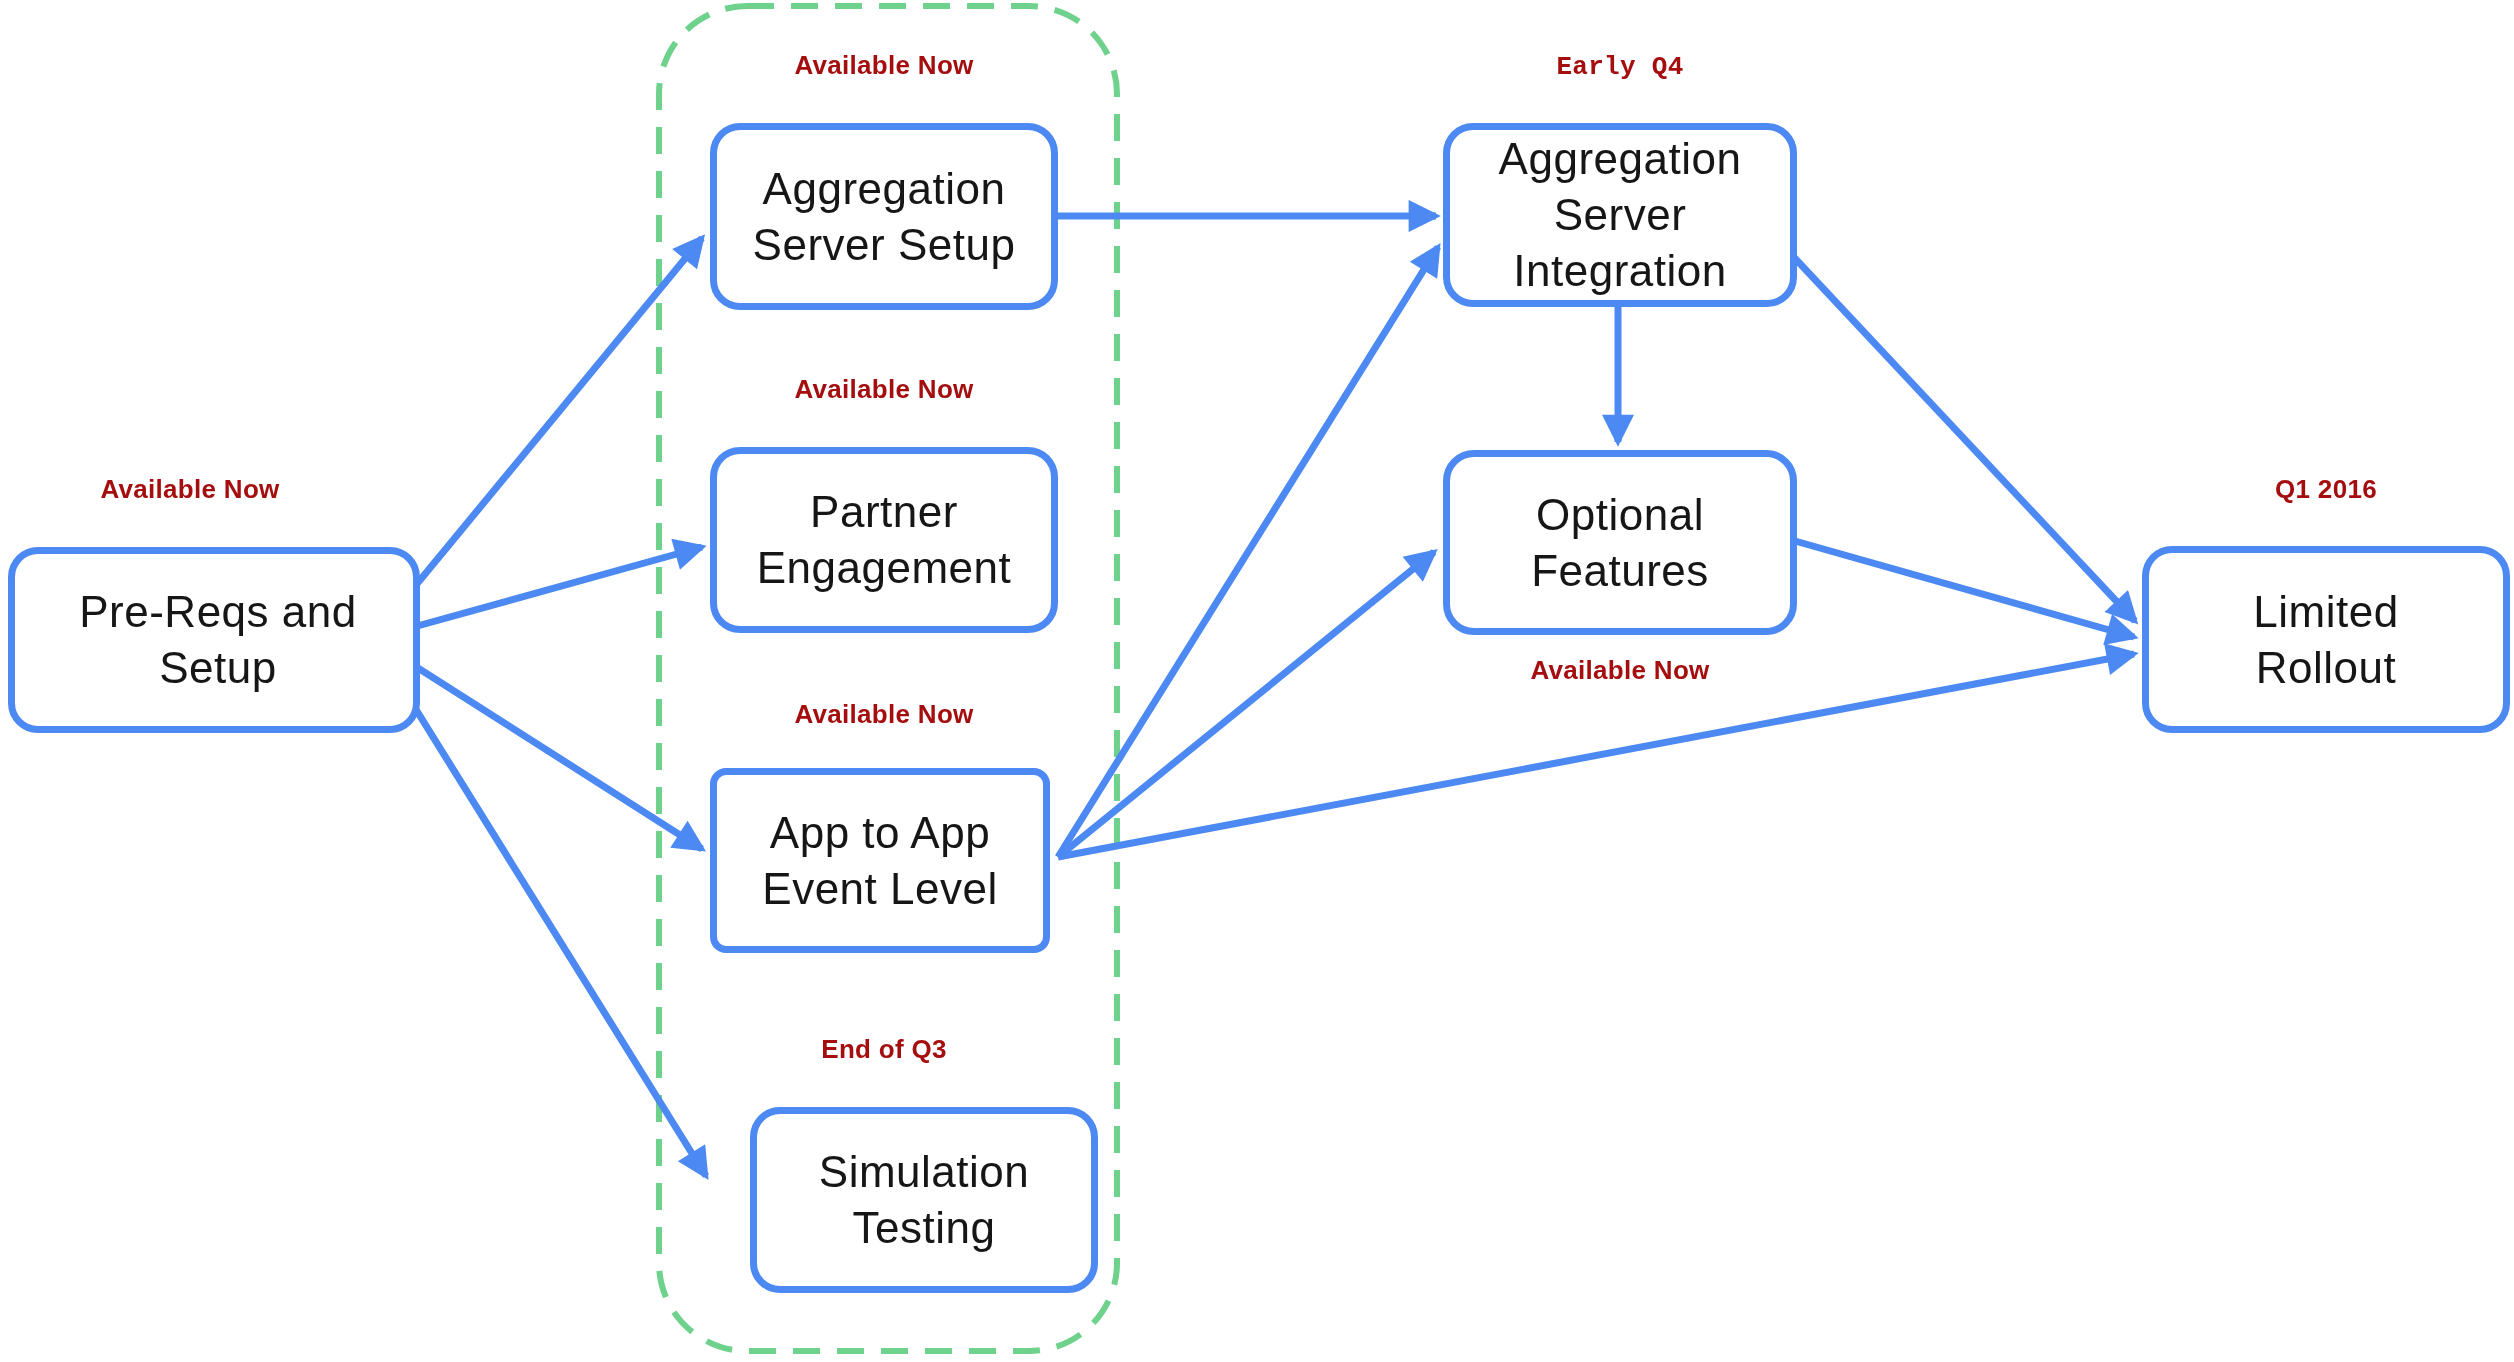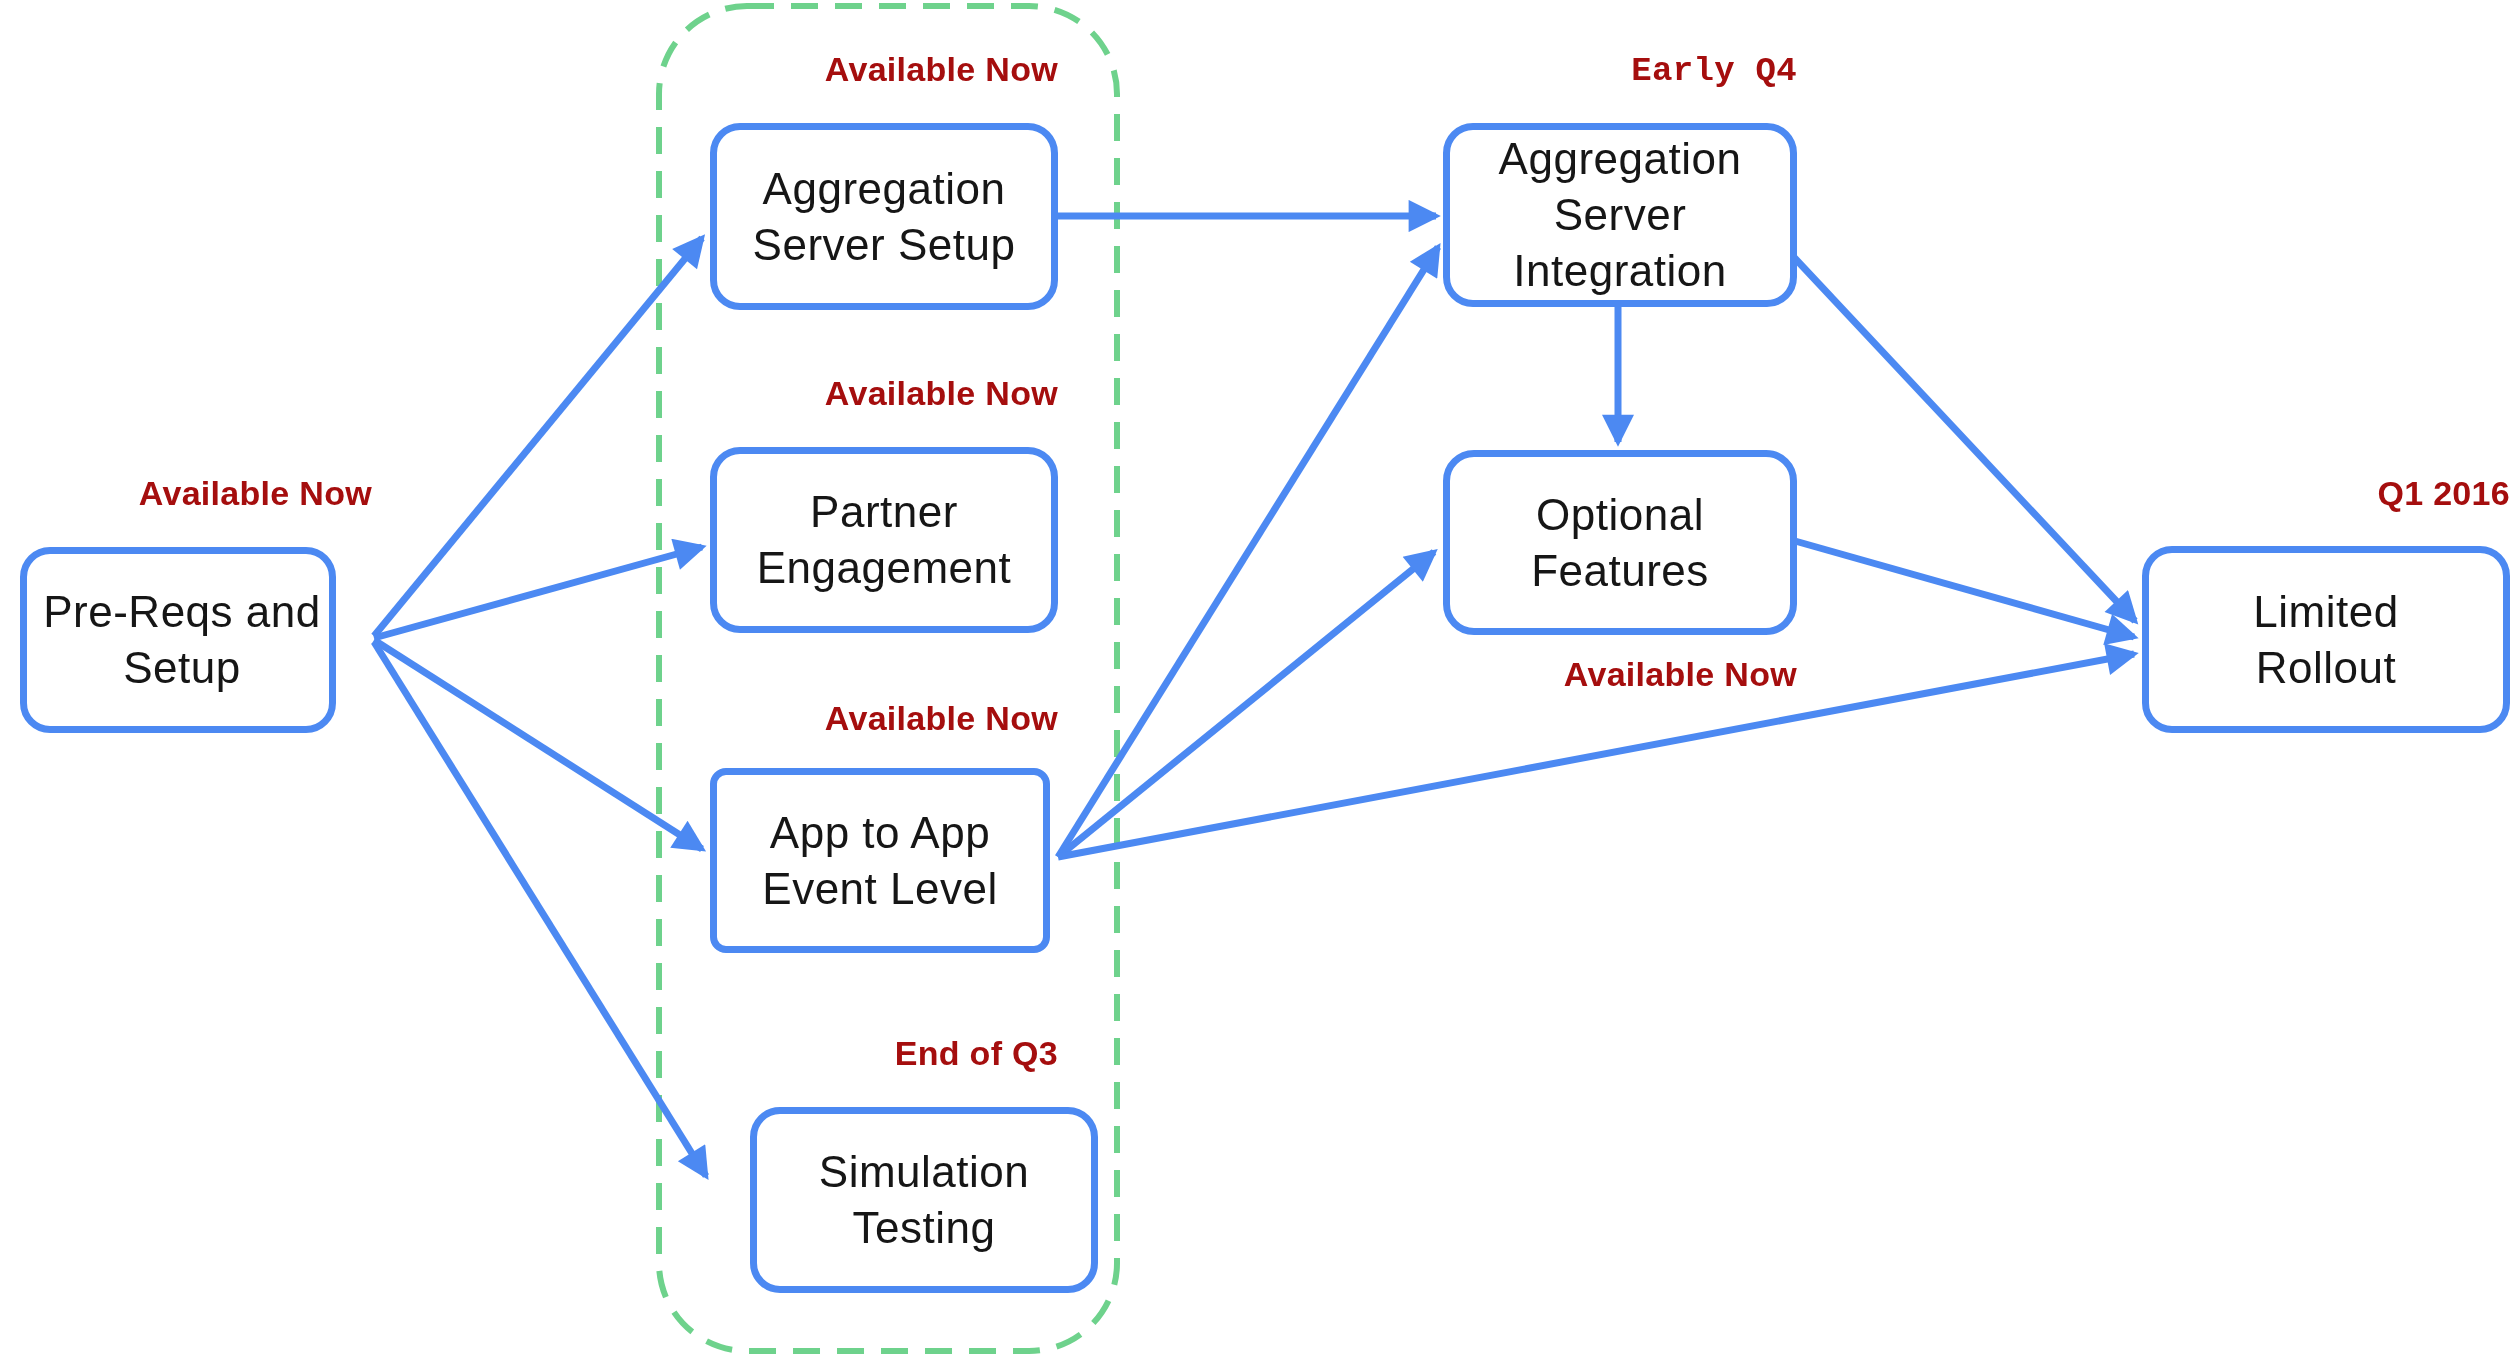--- a/index.html
+++ b/index.html
@@ -30,22 +30,22 @@
   .node-label {
     font-size: 44px;
     line-height: 1.27;
     font-weight: 500;
     color: #161616;
     white-space: pre-line;
     letter-spacing: 0.5px;
   }
   .milestone {
     position: absolute;
-    text-align: right;
-    font-size: 34px;
+    text-align: center;
+    font-size: 26px;
     font-weight: 700;
     color: #A50E0E;
     letter-spacing: 0.3px;
   }
 </style>
 </head>
 <body>
 
 <div class="canvas">
 
@@ -75,21 +75,21 @@
 
   <div class="milestone" style="left:8px;    top:474px;  width:364px;">Available Now</div>
   <div class="milestone" style="left:710px;  top:50px;   width:348px;">Available Now</div>
   <div class="milestone" style="left:710px;  top:374px;  width:348px;">Available Now</div>
   <div class="milestone" style="left:710px;  top:699px;  width:348px;">Available Now</div>
   <div class="milestone" style="left:710px;  top:1034px; width:348px;">End of Q3</div>
   <div class="milestone" style="left:1443px; top:52px;   width:354px;font-family:Liberation Mono, monospace;">Early Q4</div>
   <div class="milestone" style="left:1443px; top:655px;  width:354px;">Available Now</div>
   <div class="milestone" style="left:2142px; top:474px;  width:368px;">Q1 2016</div>
 
-  <div class="node" style="left:20px;    top:547px;  width:316px; height:186px;padding-left:8px;">
+  <div class="node" style="left:8px;    top:547px;  width:412px; height:186px;padding-left:8px;">
     <span class="node-label">Pre-Reqs and
 Setup</span>
   </div>
   <div class="node" style="left:710px;  top:123px;  width:348px; height:187px;">
     <span class="node-label">Aggregation
 Server Setup</span>
   </div>
   <div class="node" style="left:710px;  top:447px;  width:348px; height:186px;">
     <span class="node-label">Partner
 Engagement</span>

